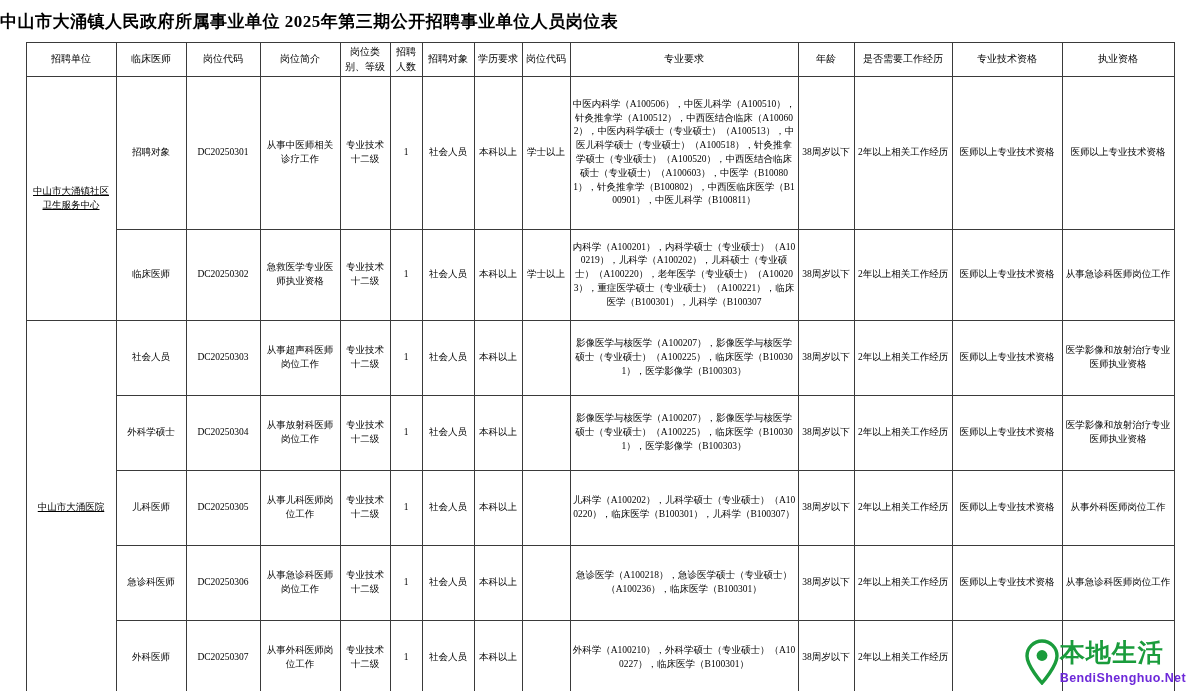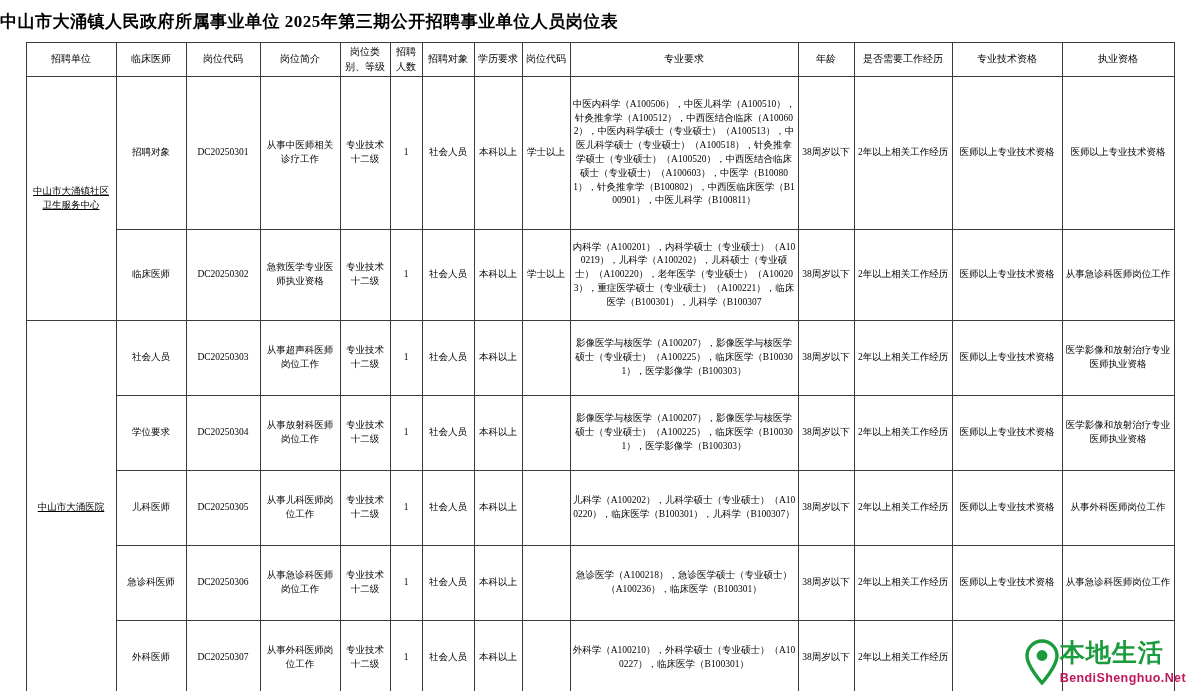--- a/index.html
+++ b/index.html
@@ -86,21 +86,21 @@
   .wm-main {
     font-size: 25px;
     font-weight: bold;
     color: #1a9c3c;
     letter-spacing: 1px;
     font-family: "Liberation Sans", sans-serif;
   }
   .wm-sub {
     font-size: 12.5px;
     font-weight: bold;
-    color: #be185d;
+    color: #6d28d9;
     letter-spacing: 0.4px;
     margin-top: 7px;
     font-family: "Liberation Sans", sans-serif;
   }
   .nowrap-s { font-size: 9px; }
 </style>
 </head>
 <body>
 
 <div class="page">
@@ -188,21 +188,21 @@
         <td>本科以上</td>
         <td></td>
         <td class="cell-major">影像医学与核医学（A100207），影像医学与核医学硕士（专业硕士）（A100225），临床医学（B100301），医学影像学（B100303）</td>
         <td class="nowrap-s">38周岁以下</td>
         <td>2年以上相关工作经历</td>
         <td>医师以上专业技术资格</td>
         <td>医学影像和放射治疗专业医师执业资格</td>
       </tr>
 
       <tr class="r-reg">
-        <td>学位要求</td>
+        <td>外科学硕士</td>
         <td>DC20250304</td>
         <td>从事放射科医师岗位工作</td>
         <td>专业技术十二级</td>
         <td>1</td>
         <td>社会人员</td>
         <td>本科以上</td>
         <td></td>
         <td class="cell-major">影像医学与核医学（A100207），影像医学与核医学硕士（专业硕士）（A100225），临床医学（B100301），医学影像学（B100303）</td>
         <td class="nowrap-s">38周岁以下</td>
         <td>2年以上相关工作经历</td>

